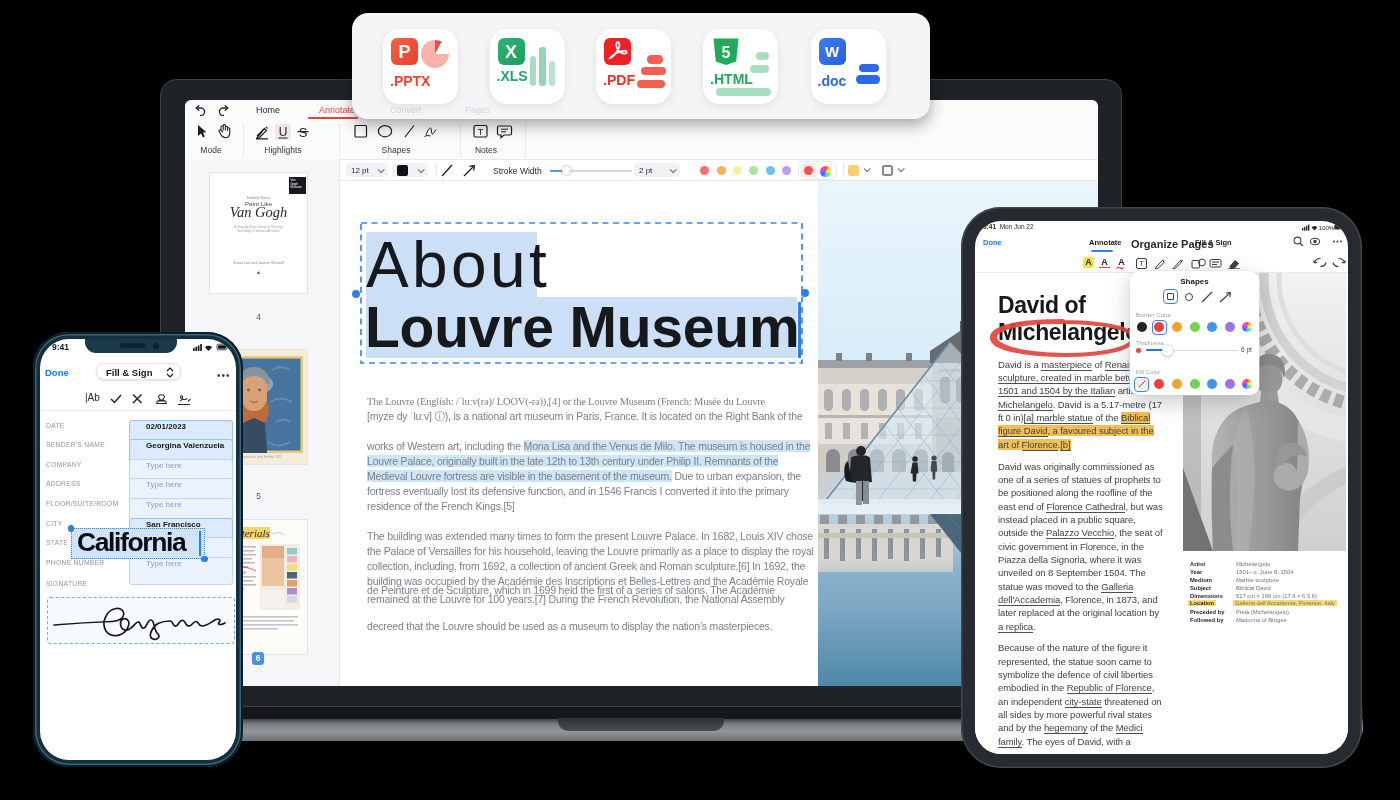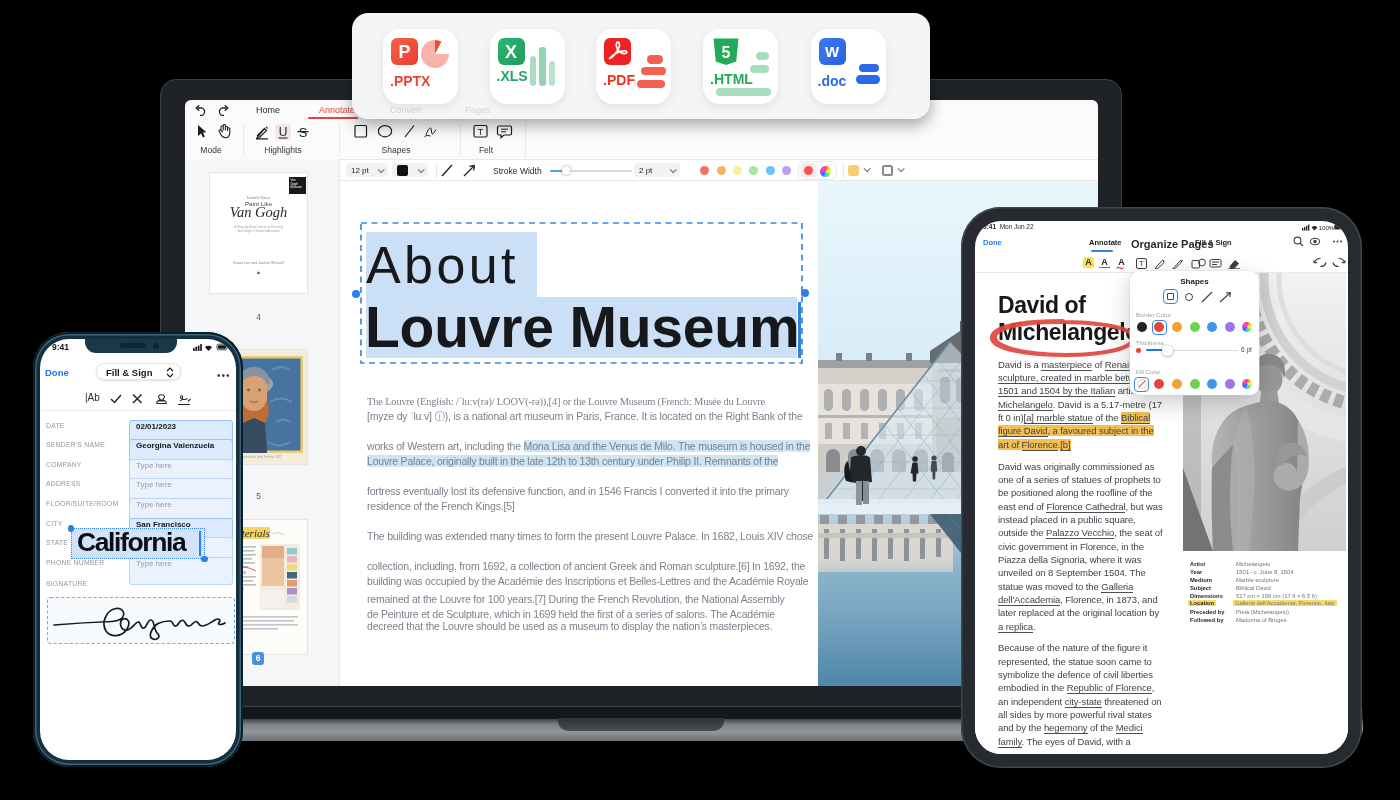--- a/index.html
+++ b/index.html
@@ -39,21 +39,21 @@
 #topbar{left:352px;top:13px;width:578px;height:106px;background:#f5f5f7;border-radius:16px;box-shadow:0 6px 16px rgba(0,0,0,.35);}
 .card{position:absolute;top:16px;width:75px;height:75px;background:#fff;border-radius:17px;box-shadow:0 3px 8px rgba(60,60,70,.10);}
 .ftxt{position:absolute;left:7px;top:43px;font-weight:bold;font-size:14px;}
 .fsq{position:absolute;left:8px;top:8.5px;width:27px;height:27px;border-radius:6px;color:#fff;font-weight:bold;font-size:18px;text-align:center;line-height:28px;}
 .fbar{position:absolute;border-radius:4.2px;}
 .ghost{position:absolute;top:92px;font-size:9px;color:#d4d5d8;}
 
 #phone{left:33px;top:332px;width:210px;height:435px;border-radius:36px;background:#152f3d;box-shadow:inset 0 0 0 2px #0b1d28, inset 0 0 0 3.5px #3d6478;}
 #pscreen{left:7px;top:7px;width:196px;height:421px;border-radius:29px;background:#fff;overflow:hidden;}
 .plabel{position:absolute;left:6px;font-size:6.8px;color:#8e97a1;letter-spacing:0.25px;}
-.pfield{position:absolute;left:89px;width:104px;height:28px;border-radius:3px;font-size:8px;line-height:12px;padding-left:6px;}
+.pfield{position:absolute;left:89px;width:104px;height:28px;border-radius:3px;font-size:8px;line-height:12px;padding-left:16px;}
 .pfill{background:#dbeafc;border:1px solid #9cc1ee;color:#15171a;font-weight:bold;}
 .pempty{background:#eaf2fd;border:1px solid #bdd6f4;color:#94a0ae;}
 
 #tablet{left:961px;top:207px;width:401px;height:561px;border-radius:40px;background:#272a30;box-shadow:inset 0 0 0 1.5px #41464d;}
 #tscreen{left:14px;top:14px;width:373px;height:533px;border-radius:26px;background:#fff;overflow:hidden;}
 .tline{position:absolute;left:23px;font-size:9.5px;color:#3f434a;white-space:nowrap;letter-spacing:-0.1px;line-height:13.3px;}
 .tline u{text-decoration:none;border-bottom:0.9px solid #4a4e55;}
 .thl{background:#f3bf53;}
 .mrow{position:absolute;font-size:5.8px;white-space:nowrap;}
 .popdot{position:absolute;width:10px;height:10px;border-radius:50%;top:51.3px;}
@@ -111,21 +111,21 @@
       <div class="tlabel" style="left:211px;">Shapes</div>
       <div class="tdiv" style="left:275px;"></div>
       <svg class="ticon" style="left:288px;" width="40" height="15" viewBox="0 0 40 15">
             <rect x="1" y="1.5" width="13" height="11.5" rx="1.5" fill="none" stroke="#1b1d21" stroke-width="1.2"></rect>
             <text x="7.5" y="10.5" font-size="9" fill="#1b1d21" text-anchor="middle" font-family="Liberation Sans">T</text>
             <line x1="3.5" y1="4" x2="3.5" y2="10.5" stroke="#fff" stroke-width="1"></line>
             <path d="M26 2 h11 a1.5 1.5 0 0 1 1.5 1.5 v6 a1.5 1.5 0 0 1 -1.5 1.5 h-6 l-3 2.6 v-2.6 h-2 a1.5 1.5 0 0 1 -1.5 -1.5 v-6 a1.5 1.5 0 0 1 1.5 -1.5 Z" fill="none" stroke="#1b1d21" stroke-width="1.2"></path>
             <line x1="28" y1="5.2" x2="35" y2="5.2" stroke="#1b1d21" stroke-width="1"></line>
             <line x1="28" y1="7.8" x2="33" y2="7.8" stroke="#1b1d21" stroke-width="1"></line>
           </svg>
-      <div class="tlabel" style="left:301px;">Felt</div>
+      <div class="tlabel" style="left:301px;">Notes</div>
       <div class="tdiv" style="left:340px;"></div>
     </div>
 
     <div class="abs" id="row3">
       <div class="pill" style="left:6px;width:42px;">12 pt<span class="chev"></span></div>
       <div class="pill" style="left:52px;width:36px;">
             <span style="width:11px;height:11px;background:#101114;border-radius:2px;"></span>
             <span class="chev"></span>
           </div>
       <div class="tdiv" style="left:96px;top:3px;height:15px;"></div>
@@ -241,32 +241,34 @@
 
     <div class="abs" id="doc">
       <svg class="abs" style="left:20px;top:41px;" width="443" height="142">
             <rect x="1" y="1" width="441" height="140" fill="none" stroke="#3a86e8" stroke-width="1.7" stroke-dasharray="6 4.5"></rect>
           </svg>
       <div class="abs" style="left:11.5px;top:108.5px;width:8px;height:8px;border-radius:50%;background:#2f7ee6;"></div>
       <div class="abs" style="left:460.5px;top:108px;width:8px;height:8px;border-radius:50%;background:#2f7ee6;"></div>
       <div class="abs hl" style="left:26px;top:50.5px;width:171px;height:65.5px;"></div>
       <div class="abs hl" style="left:26px;top:116px;width:431px;height:60.5px;"></div>
       <div class="abs" style="left:458px;top:120.5px;width:2.5px;height:56px;background:#2f7ee6;"></div>
-      <div class="abs" id="t1" style="left:26px;top:53px;font-size:52px;line-height:62px;color:#17181b;letter-spacing:3.4px;">About</div>
+      <div class="abs" id="t1" style="left:26px;top:53px;font-size:64px;line-height:62px;color:#17181b;letter-spacing:3.4px;">About</div>
       <div class="abs" id="t2" style="left:25px;top:113.5px;font-size:57px;line-height:64px;font-weight:bold;color:#17181b;letter-spacing:-0.2px;">Louvre&nbsp;Museum</div>
       <div class="bodyline" style="top:212.5px;font-family:Liberation Serif, serif;">The Louvre (English: /ˈluːv(rə)/ LOOV(-rə)),[4] or the Louvre Museum (French: Musée du Louvre</div>
       <div class="bodyline" style="top:227.5px;">[myze dy ˈluːv] ⓘ), is a national art museum in Paris, France. It is located on the Right Bank of the</div>
       <div class="bodyline" style="top:257.5px;">works of Western art, including the <span class="hlb">Mona Lisa and the Venus de Milo. The museum is housed in the</span></div>
       <div class="bodyline" style="top:272.5px;"><span class="hlb">Louvre Palace, originally built in the late 12th to 13th century under Philip II. Remnants of the</span></div>
+      <div class="bodyline" style="top:287.5px;"><span class="hlb">Medieval Louvre fortress are visible in the basement of the museum.</span> Due to urban expansion, the</div>
       <div class="bodyline" style="top:302.5px;">fortress eventually lost its defensive function, and in 1546 Francis I converted it into the primary</div>
       <div class="bodyline" style="top:317.5px;">residence of the French Kings.[5]</div>
       <div class="bodyline" style="top:347.5px;">The building was extended many times to form the present Louvre Palace. In 1682, Louis XIV chose</div>
+      <div class="bodyline" style="top:362.5px;">the Palace of Versailles for his household, leaving the Louvre primarily as a place to display the royal</div>
       <div class="bodyline" style="top:377.5px;">collection, including, from 1692, a collection of ancient Greek and Roman sculpture.[6] In 1692, the</div>
       <div class="bodyline" style="top:392.5px;">building was occupied by the Académie des Inscriptions et Belles-Lettres and the Académie Royale</div>
-      <div class="bodyline" style="top:426px;">de Peinture et de Sculpture, which in 1699 held the first of a series of salons. The Académie</div>
+      <div class="bodyline" style="top:402px;">de Peinture et de Sculpture, which in 1699 held the first of a series of salons. The Académie</div>
       <div class="bodyline" style="top:411px;">remained at the Louvre for 100 years.[7] During the French Revolution, the National Assembly</div>
       <div class="bodyline" style="top:437.5px;">decreed that the Louvre should be used as a museum to display the nation’s masterpieces.</div>
     </div>
 
     <svg class="abs" id="photo" width="280" height="505" viewBox="0 0 280 505">
       <defs>
         <linearGradient id="sky" x1="0" y1="0" x2="0" y2="1">
               <stop offset="0" stop-color="#eaf6fc"></stop>
               <stop offset="1" stop-color="#c7e5f4"></stop>
             </linearGradient>

